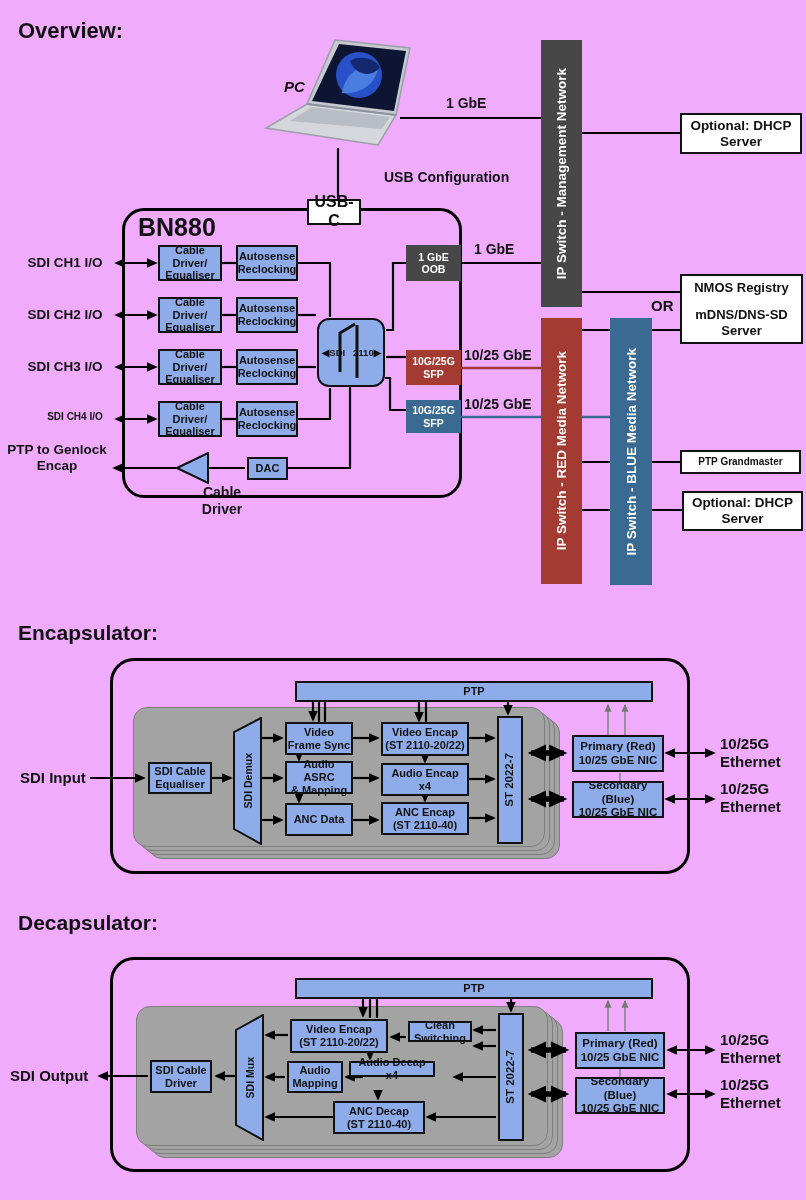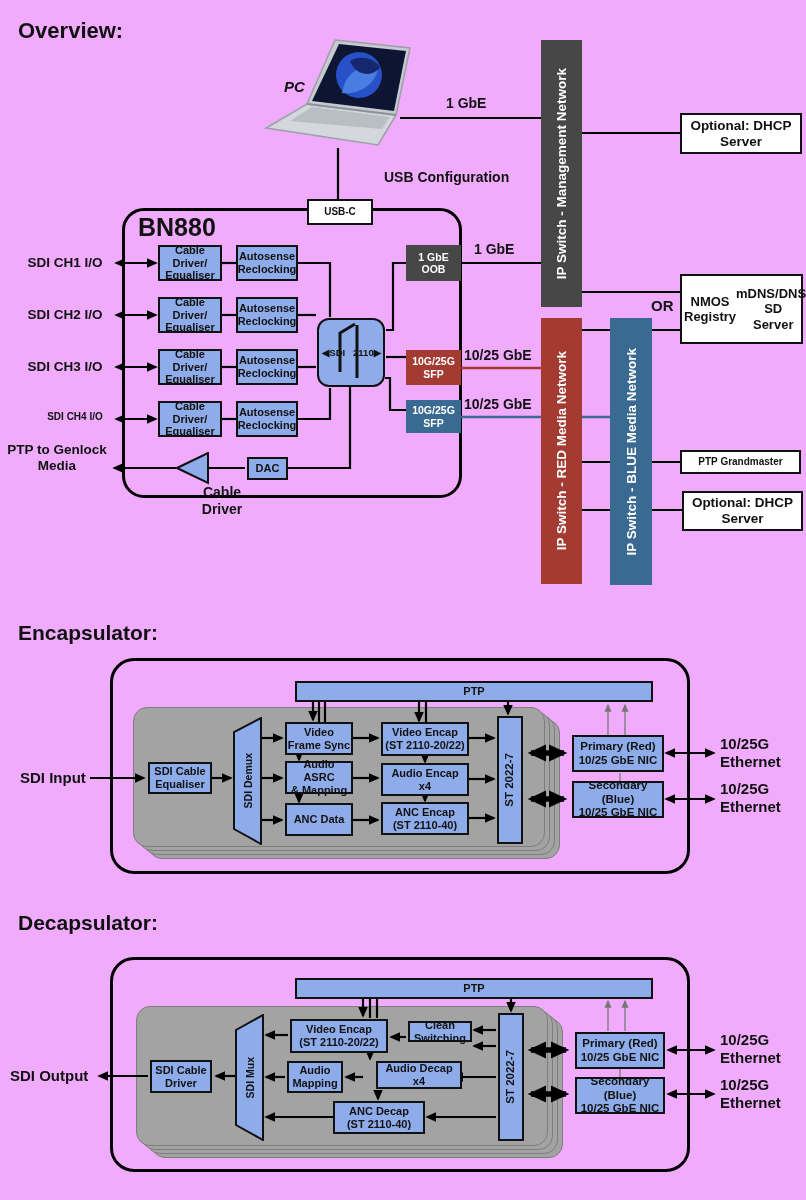--- a/index.html
+++ b/index.html
@@ -170,21 +170,21 @@
     <circle cx="97" cy="42" r="23" fill="#2850c8"></circle>
     <path d="M80,60 C92,62 112,55 116,36 C104,30 84,36 80,60 z" fill="#4a7de0"></path>
     <path d="M88,28 C96,22 112,24 118,34 C112,44 94,44 88,28 z" fill="#15276f"></path>
     <polygon points="45,71 134,82 116,112 4,95" fill="#d4d7db" stroke="#9aa0a8" stroke-width="1.5"></polygon>
     <polygon points="50,74 128,84 120,96 28,88" fill="#b9bdc4"></polygon>
     <line x1="45" y1="71" x2="134" y2="82" stroke="#8d939b" stroke-width="2"></line>
   </svg>
 
   <div class="lbl" style="left:446px;top:95px;font-size:14px;">1 GbE</div>
   <div class="lbl" style="left:344px;top:169px;font-size:14px;margin-left:40px;">USB Configuration</div>
-  <div class="bx wbx" style="left:307px;top:199px;width:66px;height:26px;font-size:10px;">USB-C</div>
+  <div class="bx wbx" style="left:307px;top:199px;width:54px;height:26px;font-size:16px;">USB-C</div>
 
   <div class="lbl" style="left:138px;top:212px;font-size:25px;text-align:center;">BN880</div>
 
   <div class="lbl ctr" style="left:18px;top:255px;width:94px;font-size:13.5px;">SDI CH1 I/O</div>
   <div class="lbl ctr" style="left:18px;top:307px;width:94px;font-size:13.5px;">SDI CH2 I/O</div>
   <div class="lbl ctr" style="left:18px;top:359px;width:94px;font-size:13.5px;">SDI CH3 I/O</div>
   <div class="lbl ctr" style="left:28px;top:411px;width:94px;font-size:10px;">SDI CH4 I/O</div>
 
   <div class="bx" style="left:158px;top:245px;width:64px;height:36px;">Cable Driver/
 Equaliser</div>
@@ -222,35 +222,35 @@
   <div class="lbl" style="left:474px;top:241px;font-size:14px;">1 GbE</div>
   <div class="lbl" style="left:464px;top:347px;font-size:14px;">10/25 GbE</div>
   <div class="lbl" style="left:464px;top:396px;font-size:14px;">10/25 GbE</div>
 
   <div class="bx" style="left:247px;top:457px;width:41px;height:23px;">DAC</div>
   <svg class="shape" style="left:176px;top:452px;" width="34" height="33" viewBox="0 0 34 33">
     <polygon points="32,1 32,31 1,16" fill="#8FACEA" stroke="#111" stroke-width="2"></polygon>
   </svg>
   <div class="lbl ctr" style="left:164px;top:484px;width:64px;font-size:14px;margin-left:26px;">Cable Driver</div>
   <div class="lbl ctr" style="left:2px;top:442px;width:110px;font-size:13.5px;">PTP to Genlock
-Media</div>
+Encap</div>
 
   <div class="bar dbx" style="left:541px;top:40px;width:41px;height:267px;">
     <span class="vtext">IP Switch - Management Network</span>
   </div>
   <div class="bar rbx" style="left:541px;top:318px;width:41px;height:266px;">
     <span class="vtext">IP Switch - RED Media Network</span>
   </div>
   <div class="bar bbx" style="left:610px;top:318px;width:42px;height:267px;">
     <span class="vtext">IP Switch - BLUE Media Network</span>
   </div>
 
   <div class="bx wbx" style="left:680px;top:113px;width:122px;height:41px;font-size:13.5px;">Optional: DHCP
 Server</div>
-  <div class="bx wbx" style="left:680px;top:274px;width:123px;height:70px;font-size:13px;flex-direction:row;justify-content:space-between;padding:4px 2px;">
+  <div class="bx wbx" style="left:680px;top:274px;width:123px;height:70px;font-size:13px;flex-direction:column;justify-content:space-between;padding:4px 2px;">
     <div>NMOS Registry</div>
     <div>mDNS/DNS-SD
 Server</div>
   </div>
   <div class="lbl" style="left:651px;top:297px;font-size:15px;">OR</div>
   <div class="bx wbx" style="left:680px;top:450px;width:121px;height:24px;font-size:10px;">PTP Grandmaster</div>
   <div class="bx wbx" style="left:682px;top:491px;width:121px;height:40px;font-size:13.5px;">Optional: DHCP
 Server</div>
 
   <div class="title" style="left:18px;top:621px;font-size:21px;">Encapsulator:</div>
@@ -309,21 +309,21 @@
   <div class="tlabel" style="left:235px;top:1014px;width:30px;height:127px;">
     <span class="vtext">SDI Mux</span>
   </div>
 
   <div class="bx" style="left:290px;top:1019px;width:98px;height:34px;">Video Encap
 (ST 2110-20/22)</div>
   <div class="bx" style="left:408px;top:1021px;width:64px;height:21px;">Clean
 Switching</div>
   <div class="bx" style="left:287px;top:1061px;width:56px;height:32px;">Audio
 Mapping</div>
-  <div class="bx" style="left:376px;top:1061px;width:86px;height:28px;">Audio Decap
+  <div class="bx" style="left:349px;top:1061px;width:86px;height:16px;">Audio Decap
 x4</div>
   <div class="bx" style="left:333px;top:1101px;width:92px;height:33px;">ANC Decap
 (ST 2110-40)</div>
 
   <div class="bx" style="left:498px;top:1013px;width:26px;height:128px;">
     <span class="vtext" style="font-size:11.5px;">ST 2022-7</span>
   </div>
 
   <div class="bx" style="left:575px;top:1032px;width:90px;height:37px;font-size:11.5px;">Primary (Red)
 10/25 GbE NIC</div>

